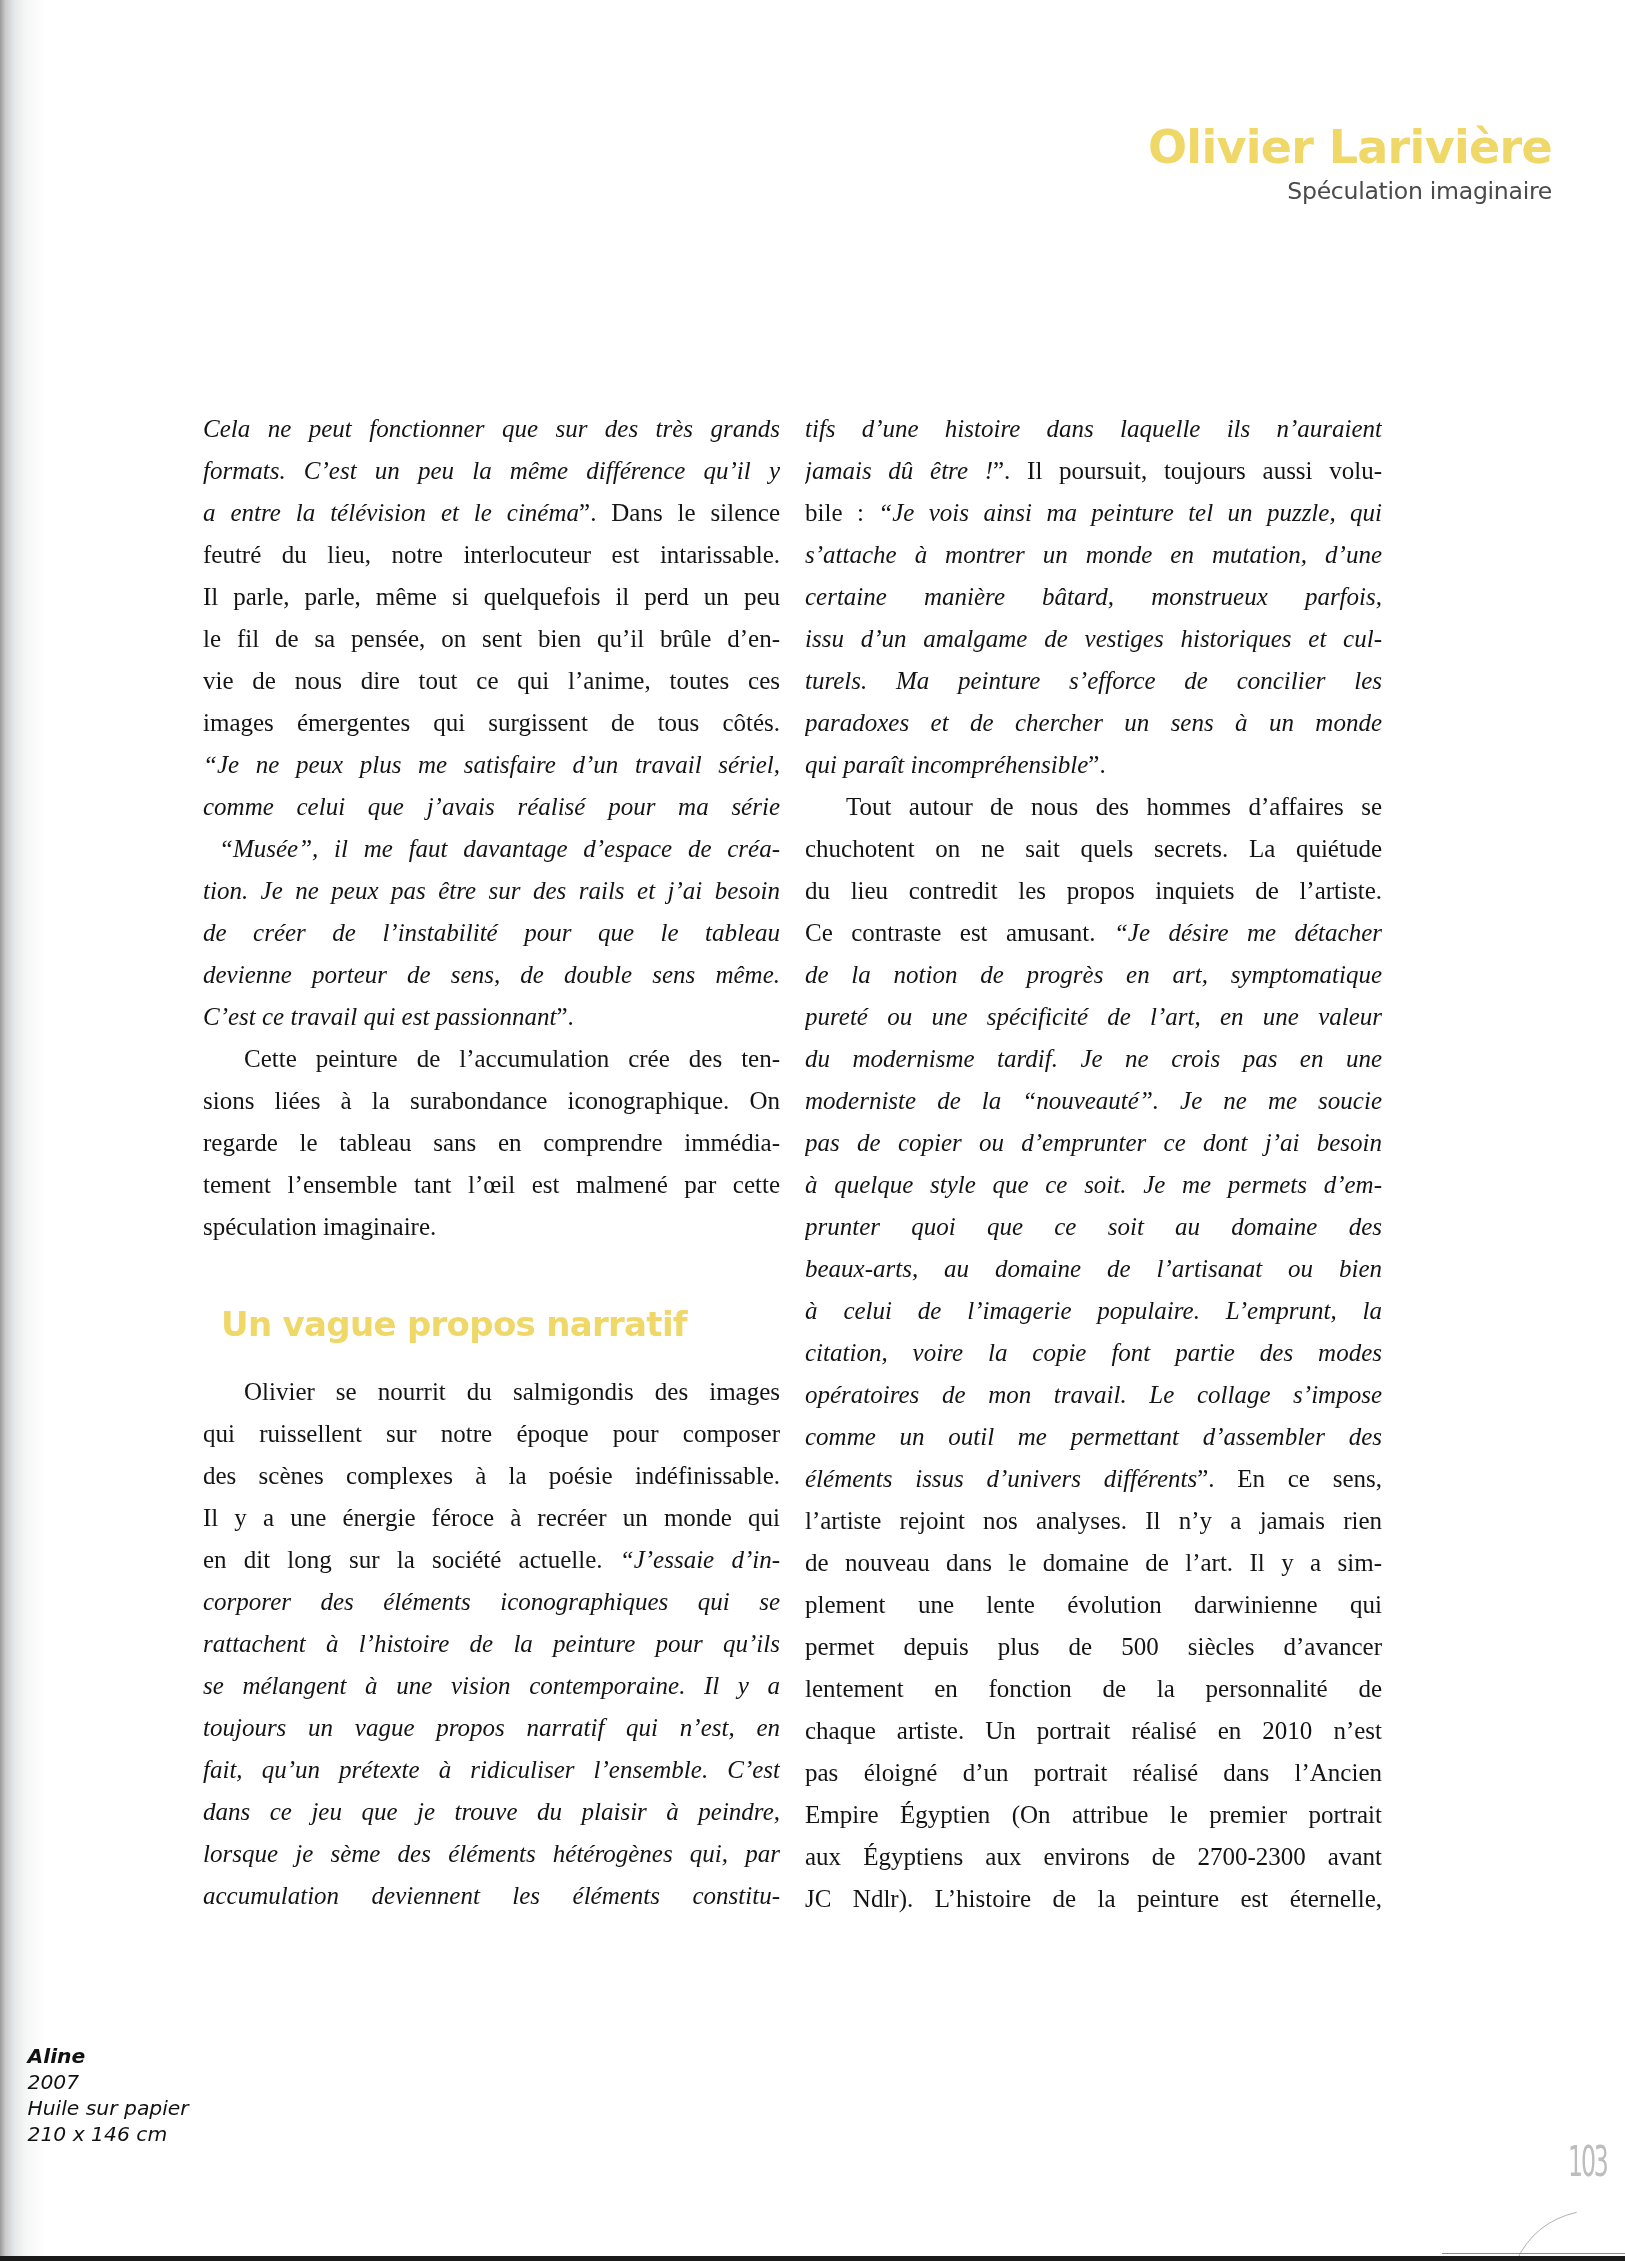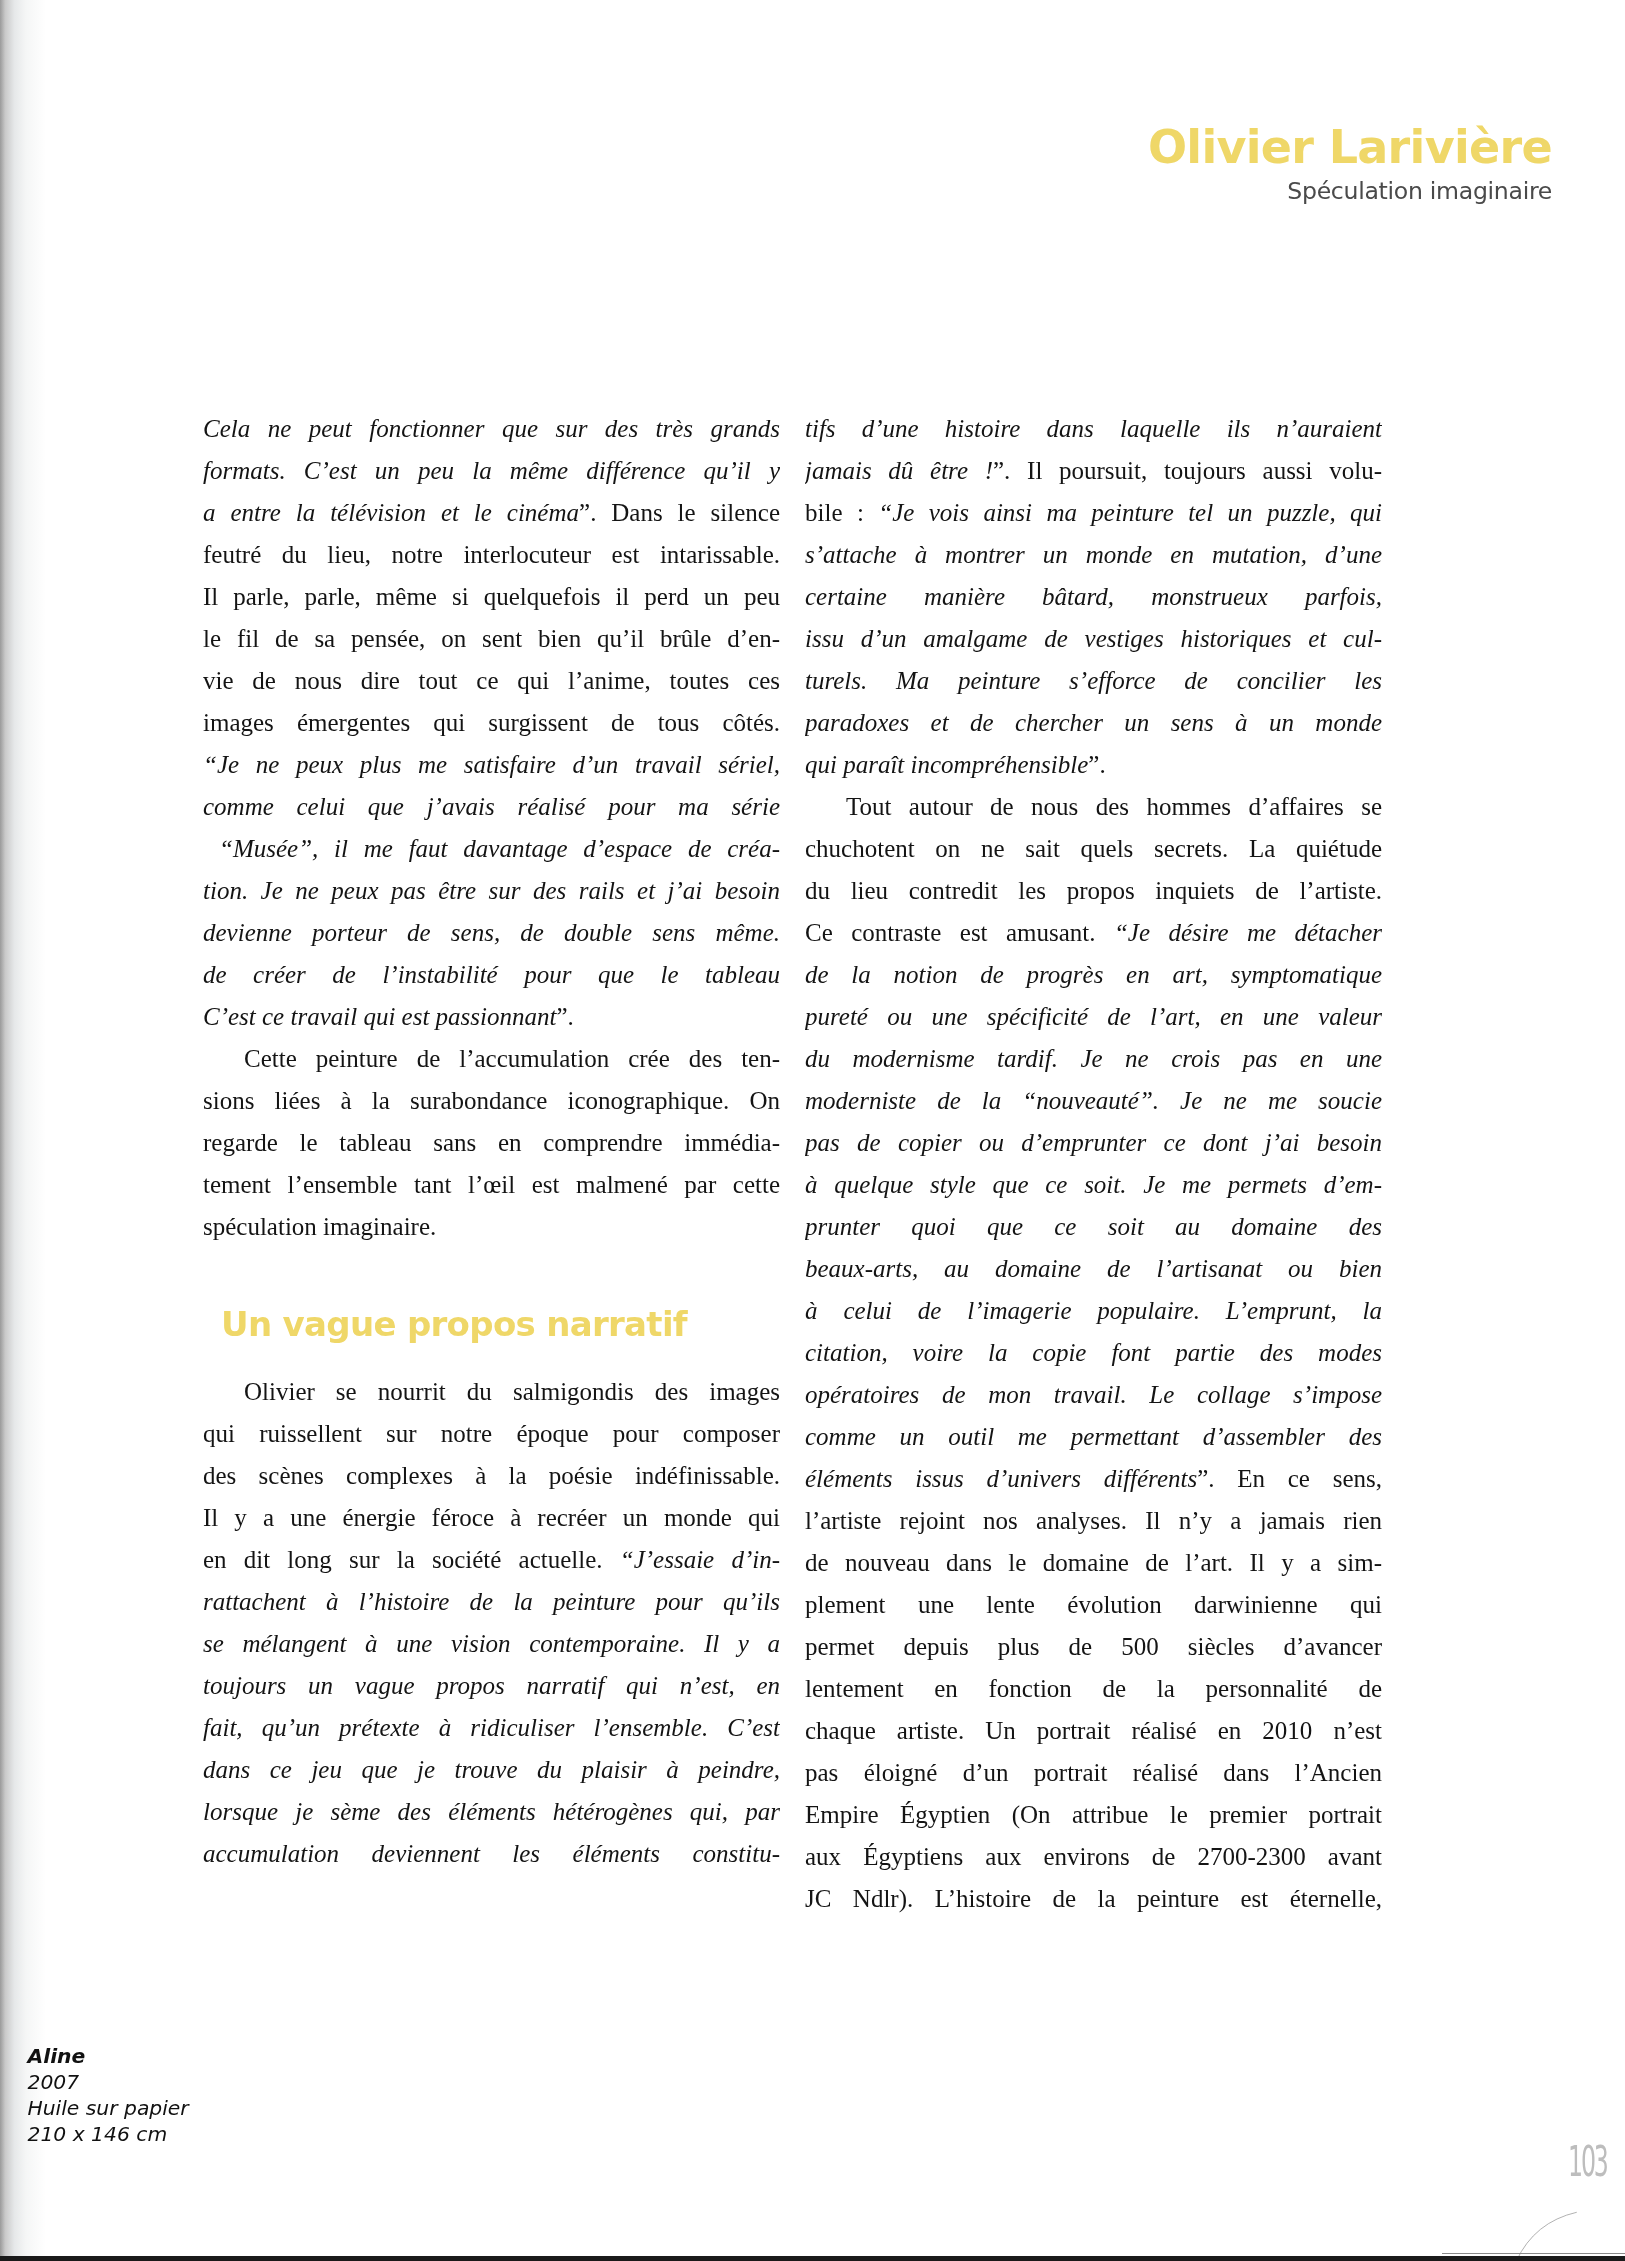--- a/index.html
+++ b/index.html
@@ -80,38 +80,39 @@
     <div class="line" style="white-space: normal; overflow: hidden;"><span class="it">a entre la télévision et le cinéma</span><span>”. Dans le silence</span></div>
     <div class="line" style="white-space: normal; overflow: hidden;"><span>feutré du lieu, notre interlocuteur est intarissable.</span></div>
     <div class="line" style="white-space: normal; overflow: hidden;"><span>Il parle, parle, même si quelquefois il perd un peu</span></div>
     <div class="line" style="white-space: normal; overflow: hidden;"><span>le fil de sa pensée, on sent bien qu’il brûle d’en-</span></div>
     <div class="line" style="white-space: normal; overflow: hidden;"><span>vie de nous dire tout ce qui l’anime, toutes ces</span></div>
     <div class="line" style="white-space: normal; overflow: hidden;"><span>images émergentes qui surgissent de tous côtés.</span></div>
     <div class="line" style="white-space: normal; overflow: hidden;"><span class="it">“Je ne peux plus me satisfaire d’un travail sériel,</span></div>
     <div class="line" style="white-space: normal; overflow: hidden;"><span class="it">comme celui que j’avais réalisé pour ma série</span></div>
     <div class="line" style="white-space: normal; overflow: hidden; margin-left: 16px;"><span class="it">“Musée”, il me faut davantage d’espace de créa-</span></div>
     <div class="line" style="white-space: normal; overflow: hidden;"><span class="it">tion. Je ne peux pas être sur des rails et j’ai besoin</span></div>
+    <div class="line" style="white-space: normal; overflow: hidden;"><span class="it">de créer de l’instabilité pour que le tableau</span></div>
     <div class="line" style="white-space: normal; overflow: hidden;"><span class="it">devienne porteur de sens, de double sens même.</span></div>
-    <div class="line" style="white-space: normal; overflow: hidden;"><span class="it">de créer de l’instabilité pour que le tableau</span></div>
     <div class="line last"><span class="it">C’est ce travail qui est passionnant</span><span>”.</span></div>
     <div class="line indent" style="white-space: normal; overflow: hidden;"><span>Cette peinture de l’accumulation crée des ten-</span></div>
     <div class="line" style="white-space: normal; overflow: hidden;"><span>sions liées à la surabondance iconographique. On</span></div>
     <div class="line" style="white-space: normal; overflow: hidden;"><span>regarde le tableau sans en comprendre immédia-</span></div>
     <div class="line" style="white-space: normal; overflow: hidden;"><span>tement l’ensemble tant l’œil est malmené par cette</span></div>
     <div class="line last"><span>spéculation imaginaire.</span></div>
   </div>
 
 <h2 class="section-heading">Un vague propos narratif</h2>
 
 <div class="column col-left" style="top: 1371px;">
     <div class="line indent" style="white-space: normal; overflow: hidden;"><span>Olivier se nourrit du salmigondis des images</span></div>
     <div class="line" style="white-space: normal; overflow: hidden;"><span>qui ruissellent sur notre époque pour composer</span></div>
     <div class="line" style="white-space: normal; overflow: hidden;"><span>des scènes complexes à la poésie indéfinissable.</span></div>
     <div class="line" style="white-space: normal; overflow: hidden;"><span>Il y a une énergie féroce à recréer un monde qui</span></div>
     <div class="line" style="white-space: normal; overflow: hidden;"><span>en dit long sur la société actuelle. </span><span class="it">“J’essaie d’in-</span></div>
+    <div class="line" style="white-space: normal; overflow: hidden;"><span class="it">corporer des éléments iconographiques qui se</span></div>
     <div class="line" style="white-space: normal; overflow: hidden;"><span class="it">rattachent à l’histoire de la peinture pour qu’ils</span></div>
     <div class="line" style="white-space: normal; overflow: hidden;"><span class="it">se mélangent à une vision contemporaine. Il y a</span></div>
     <div class="line" style="white-space: normal; overflow: hidden;"><span class="it">toujours un vague propos narratif qui n’est, en</span></div>
     <div class="line" style="white-space: normal; overflow: hidden;"><span class="it">fait, qu’un prétexte à ridiculiser l’ensemble. C’est</span></div>
     <div class="line" style="white-space: normal; overflow: hidden;"><span class="it">dans ce jeu que je trouve du plaisir à peindre,</span></div>
     <div class="line" style="white-space: normal; overflow: hidden;"><span class="it">lorsque je sème des éléments hétérogènes qui, par</span></div>
     <div class="line" style="white-space: normal; overflow: hidden;"><span class="it">accumulation deviennent les éléments constitu-</span></div>
   </div>
 
 <div class="column col-right" style="top: 408px;">

